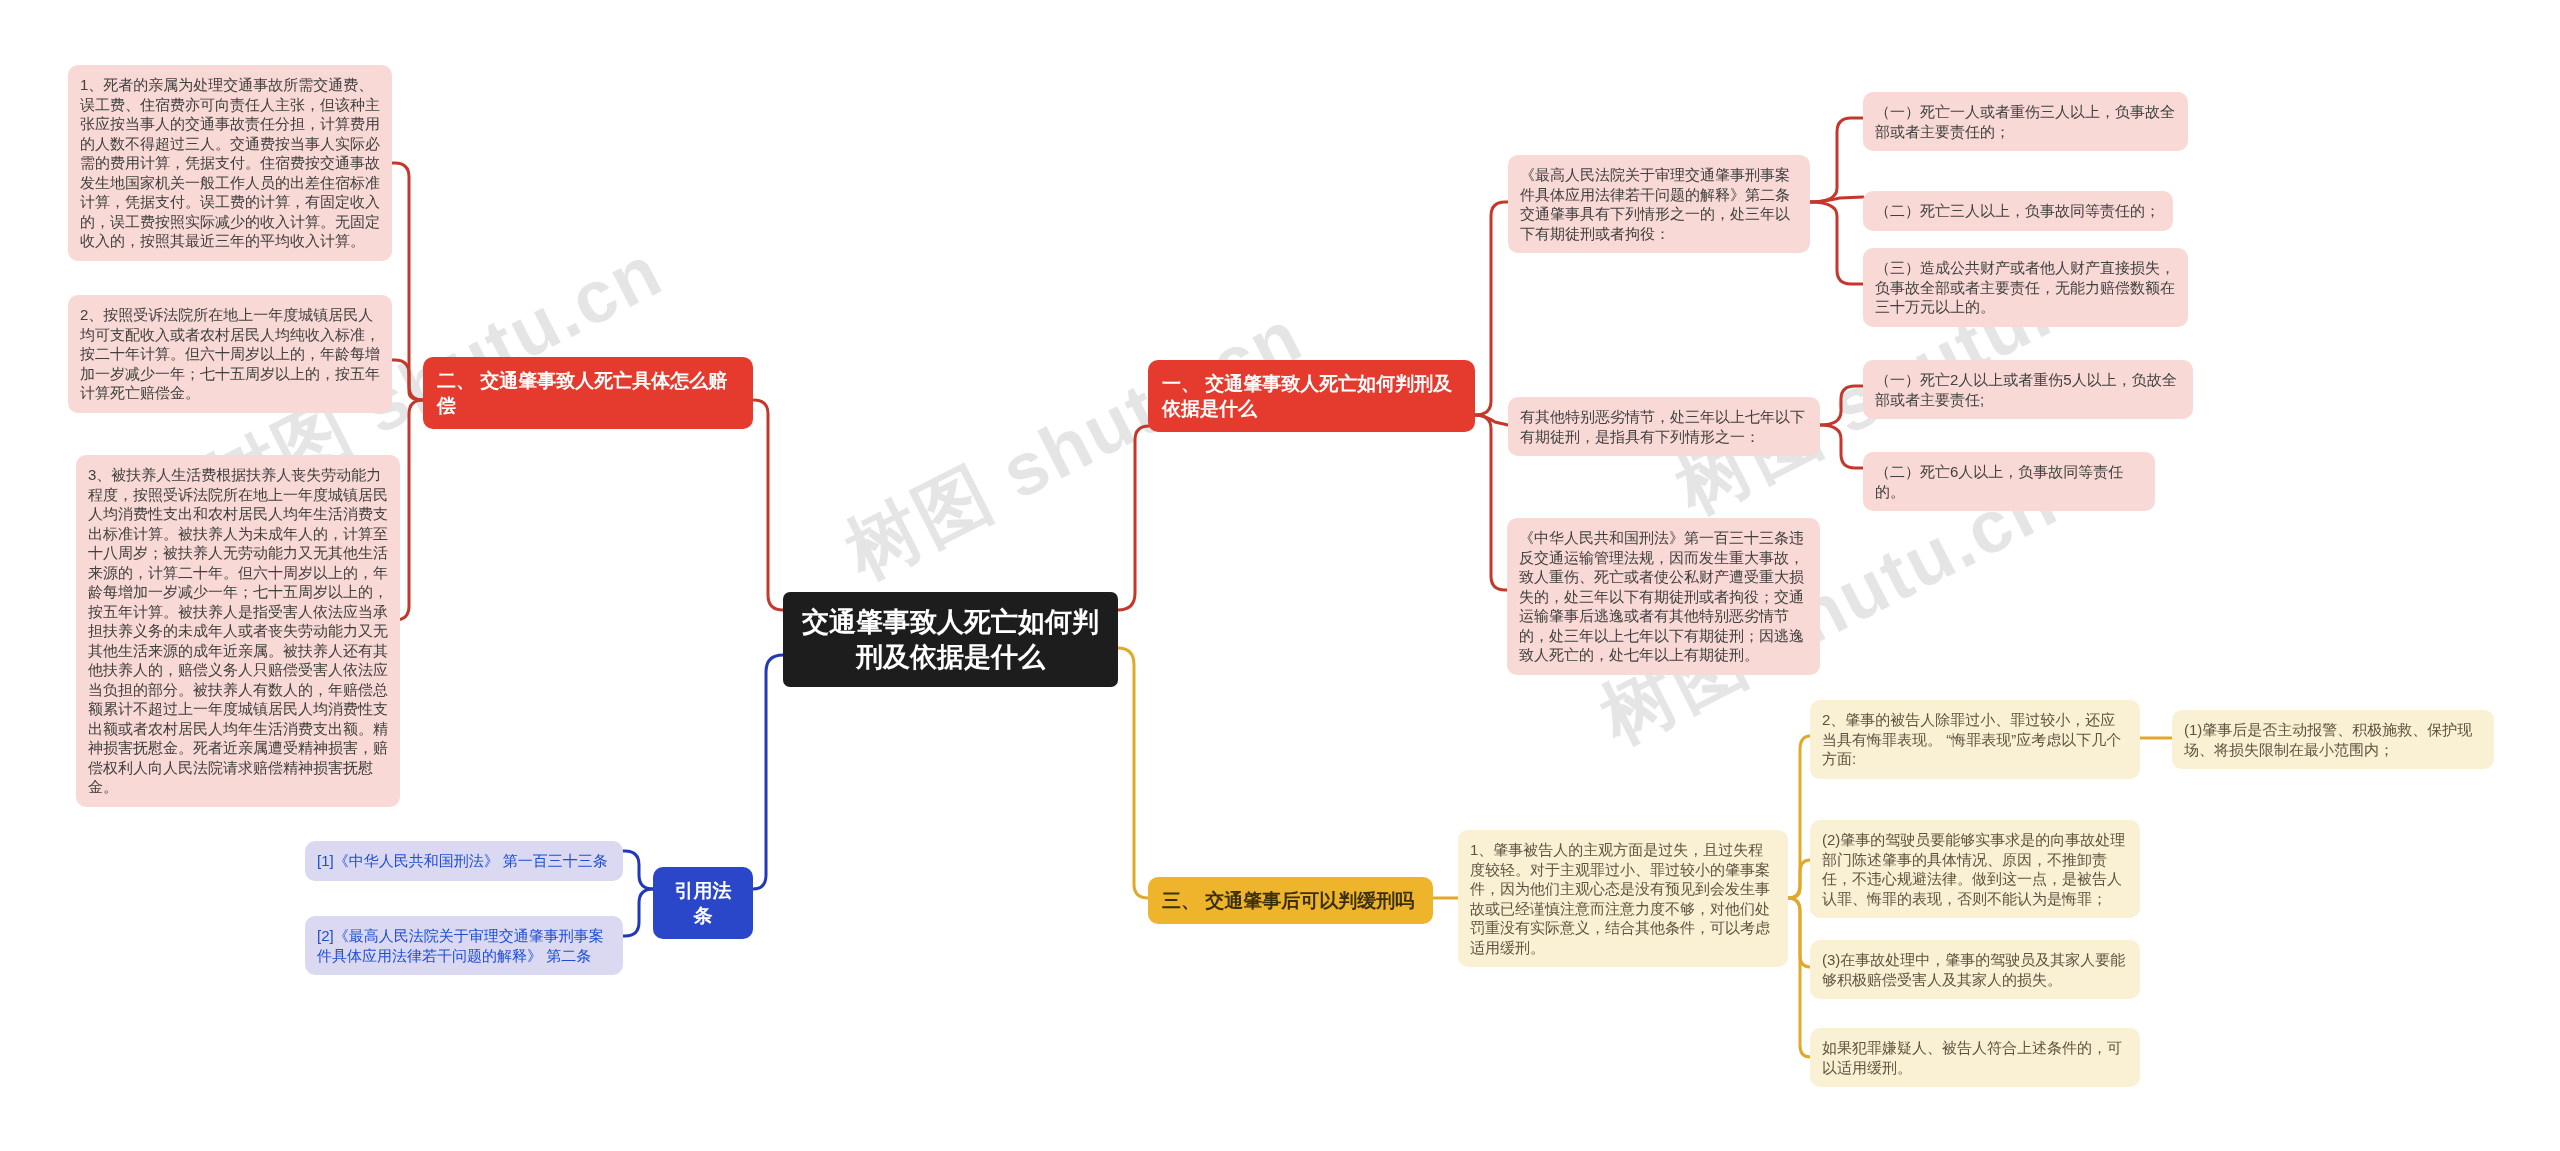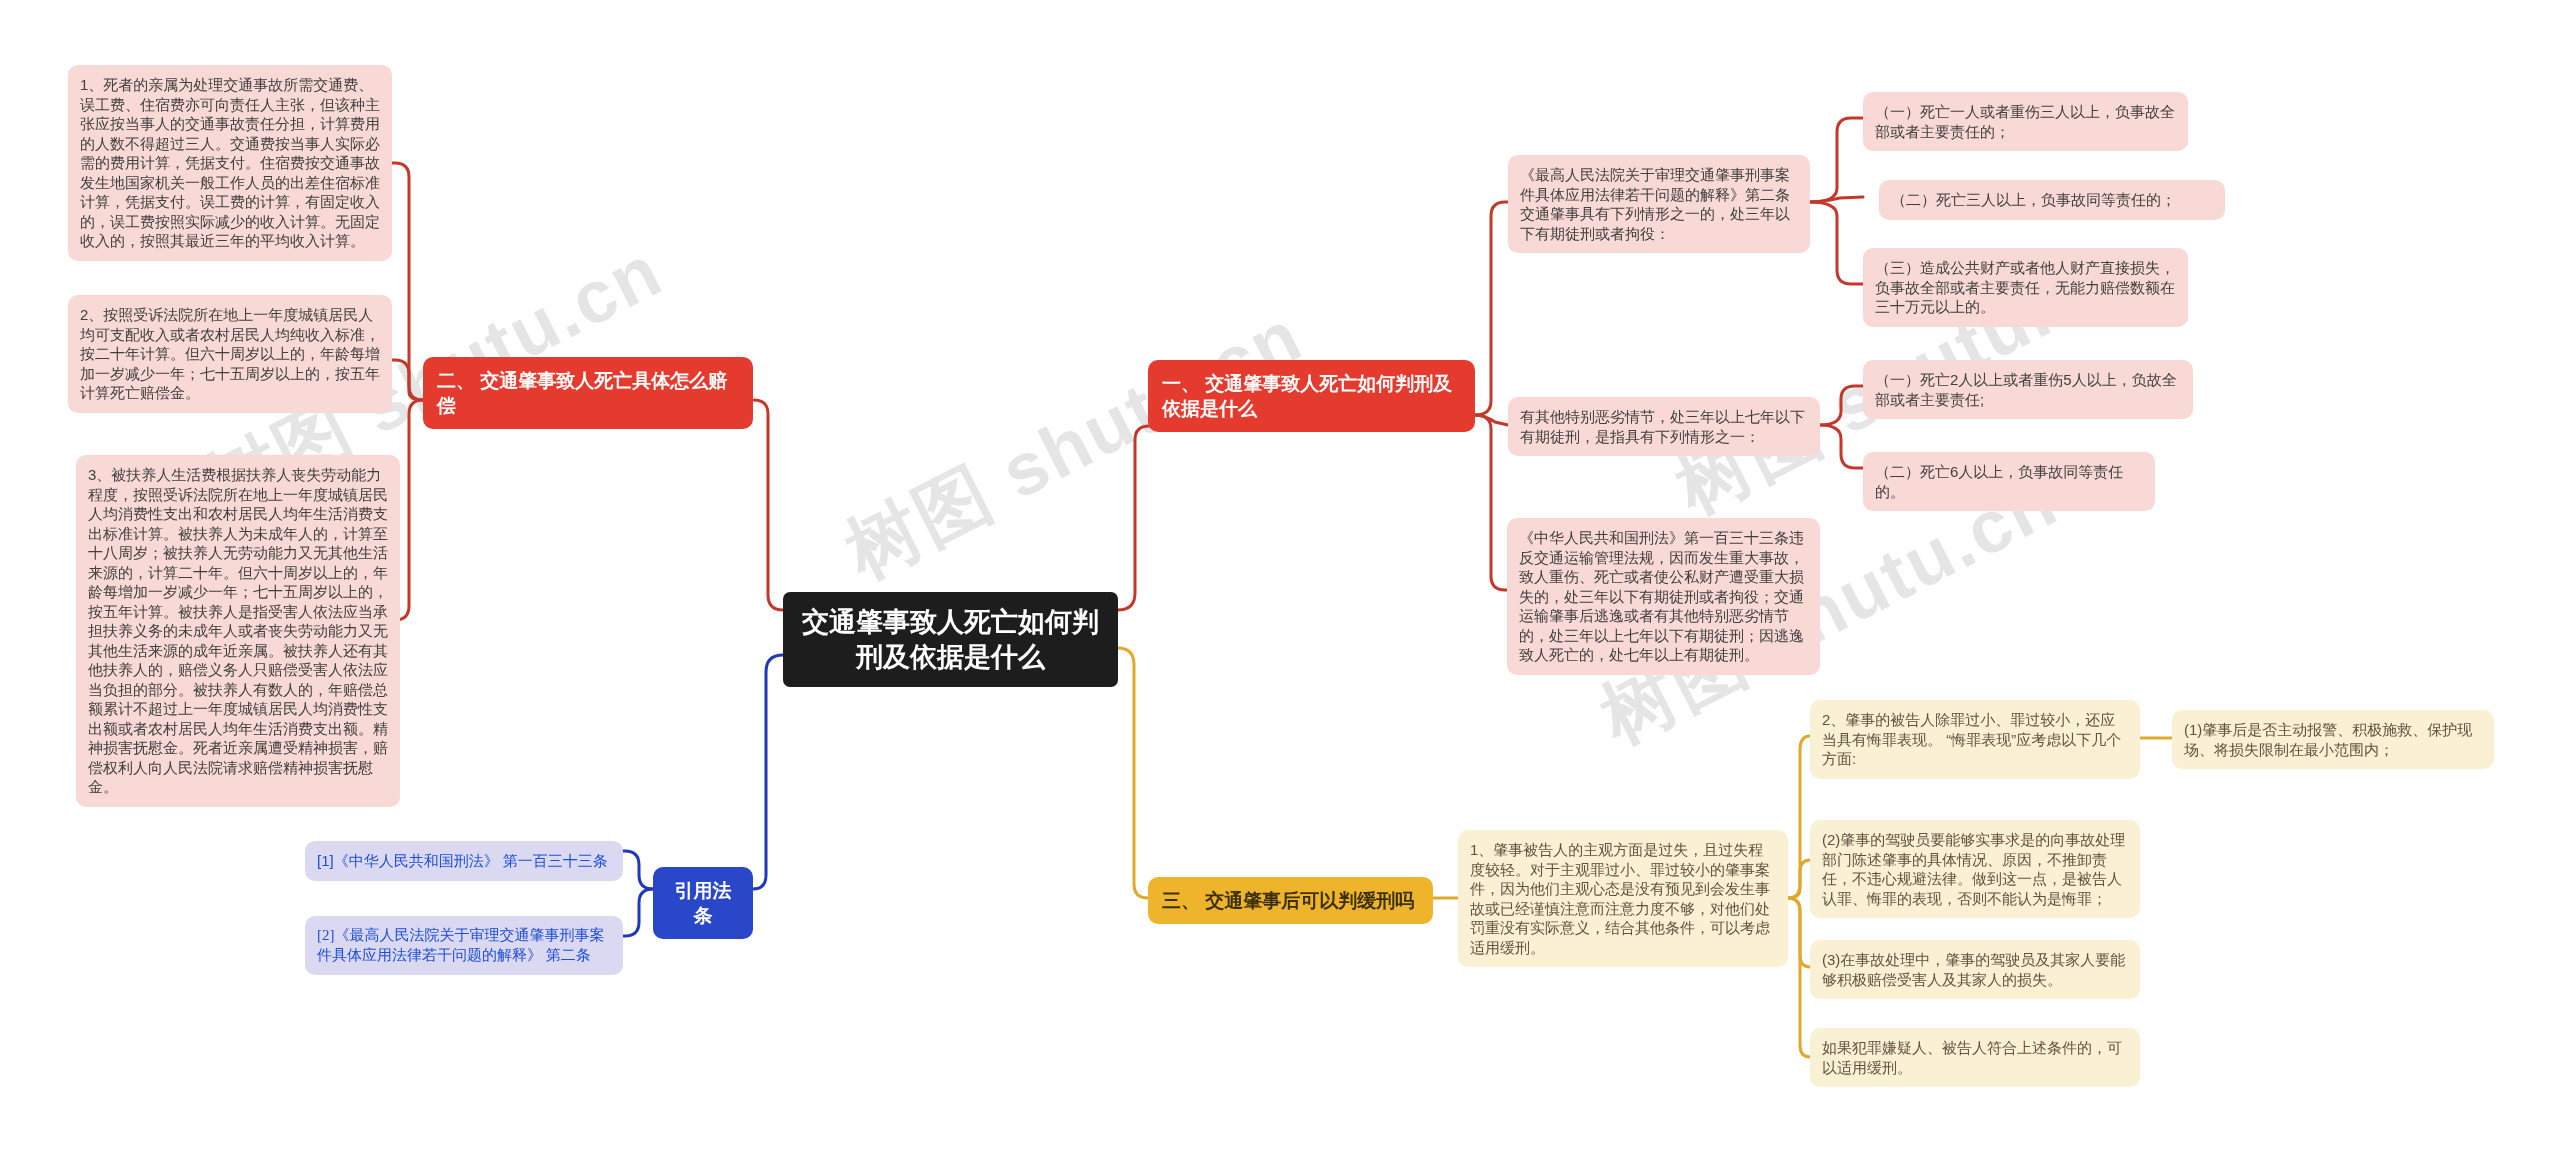--- a/index.html
+++ b/index.html
@@ -75,26 +75,26 @@
 
   <div class="node root-node" style="left:783px;top:592px;width:335px;">交通肇事致人死亡如何判刑及依据是什么</div>
 
   <div class="node head red" style="left:423px;top:357px;width:330px;">二、 交通肇事致人死亡具体怎么赔偿</div>
   <div class="node pink" style="left:68px;top:65px;width:324px;">1、死者的亲属为处理交通事故所需交通费、误工费、住宿费亦可向责任人主张，但该种主张应按当事人的交通事故责任分担，计算费用的人数不得超过三人。交通费按当事人实际必需的费用计算，凭据支付。住宿费按交通事故发生地国家机关一般工作人员的出差住宿标准计算，凭据支付。误工费的计算，有固定收入的，误工费按照实际减少的收入计算。无固定收入的，按照其最近三年的平均收入计算。</div>
   <div class="node pink" style="left:68px;top:295px;width:324px;">2、按照受诉法院所在地上一年度城镇居民人均可支配收入或者农村居民人均纯收入标准，按二十年计算。但六十周岁以上的，年龄每增加一岁减少一年；七十五周岁以上的，按五年计算死亡赔偿金。</div>
   <div class="node pink" style="left:76px;top:455px;width:324px;">3、被扶养人生活费根据扶养人丧失劳动能力程度，按照受诉法院所在地上一年度城镇居民人均消费性支出和农村居民人均年生活消费支出标准计算。被扶养人为未成年人的，计算至十八周岁；被扶养人无劳动能力又无其他生活来源的，计算二十年。但六十周岁以上的，年龄每增加一岁减少一年；七十五周岁以上的，按五年计算。被扶养人是指受害人依法应当承担扶养义务的未成年人或者丧失劳动能力又无其他生活来源的成年近亲属。被扶养人还有其他扶养人的，赔偿义务人只赔偿受害人依法应当负担的部分。被扶养人有数人的，年赔偿总额累计不超过上一年度城镇居民人均消费性支出额或者农村居民人均年生活消费支出额。精神损害抚慰金。死者近亲属遭受精神损害，赔偿权利人向人民法院请求赔偿精神损害抚慰金。</div>
 
   <div class="node head blue" style="left:653px;top:867px;width:100px;">引用法条</div>
   <div class="node lavender" style="left:305px;top:833px;width:318px;">[1]《中华人民共和国刑法》 第一百三十三条</div>
-  <div class="node lavender" style="left:305px;top:908px;width:318px;font-family:Liberation Serif, serif;">[2]《最高人民法院关于审理交通肇事刑事案件具体应用法律若干问题的解释》 第二条</div>
+  <div class="node lavender" style="left:305px;top:908px;width:318px;">[2]《最高人民法院关于审理交通肇事刑事案件具体应用法律若干问题的解释》 第二条</div>
 
   <div class="node head red" style="left:1148px;top:360px;width:327px;">一、 交通肇事致人死亡如何判刑及依据是什么</div>
   <div class="node pink" style="left:1508px;top:155px;width:302px;">《最高人民法院关于审理交通肇事刑事案件具体应用法律若干问题的解释》第二条交通肇事具有下列情形之一的，处三年以下有期徒刑或者拘役：</div>
   <div class="node pink" style="left:1863px;top:92px;width:325px;">（一）死亡一人或者重伤三人以上，负事故全部或者主要责任的；</div>
-  <div class="node pink" style="left:1863px;top:180px;width:346px;margin-left:16px;">（二）死亡三人以上，负事故同等责任的；</div>
+  <div class="node pink" style="left:1863px;top:191px;width:310px;">（二）死亡三人以上，负事故同等责任的；</div>
   <div class="node pink" style="left:1863px;top:248px;width:325px;">（三）造成公共财产或者他人财产直接损失，负事故全部或者主要责任，无能力赔偿数额在三十万元以上的。</div>
   <div class="node pink" style="left:1508px;top:397px;width:312px;">有其他特别恶劣情节，处三年以上七年以下有期徒刑，是指具有下列情形之一：</div>
   <div class="node pink" style="left:1863px;top:360px;width:330px;">（一）死亡2人以上或者重伤5人以上，负故全部或者主要责任;</div>
   <div class="node pink" style="left:1863px;top:452px;width:292px;">（二）死亡6人以上，负事故同等责任的。</div>
   <div class="node pink" style="left:1507px;top:518px;width:313px;">《中华人民共和国刑法》第一百三十三条违反交通运输管理法规，因而发生重大事故，致人重伤、死亡或者使公私财产遭受重大损失的，处三年以下有期徒刑或者拘役；交通运输肇事后逃逸或者有其他特别恶劣情节的，处三年以上七年以下有期徒刑；因逃逸致人死亡的，处七年以上有期徒刑。</div>
 
   <div class="node head yellow" style="left:1148px;top:877px;width:285px;">三、 交通肇事后可以判缓刑吗</div>
   <div class="node cream" style="left:1458px;top:830px;width:330px;">1、肇事被告人的主观方面是过失，且过失程度较轻。对于主观罪过小、罪过较小的肇事案件，因为他们主观心态是没有预见到会发生事故或已经谨慎注意而注意力度不够，对他们处罚重没有实际意义，结合其他条件，可以考虑适用缓刑。</div>
   <div class="node cream" style="left:1810px;top:700px;width:330px;">2、肇事的被告人除罪过小、罪过较小，还应当具有悔罪表现。 “悔罪表现”应考虑以下几个方面:</div>
   <div class="node cream" style="left:2172px;top:710px;width:322px;">(1)肇事后是否主动报警、积极施救、保护现场、将损失限制在最小范围内；</div>

